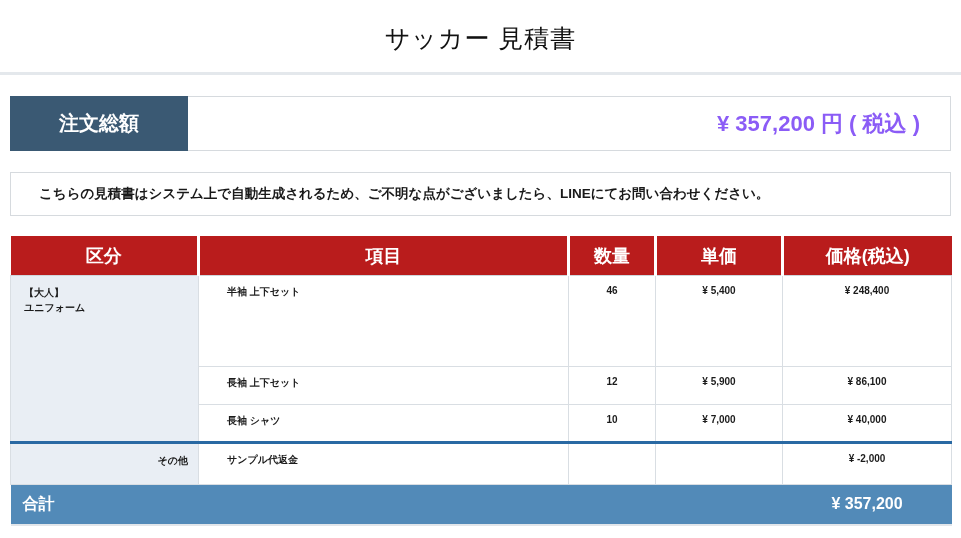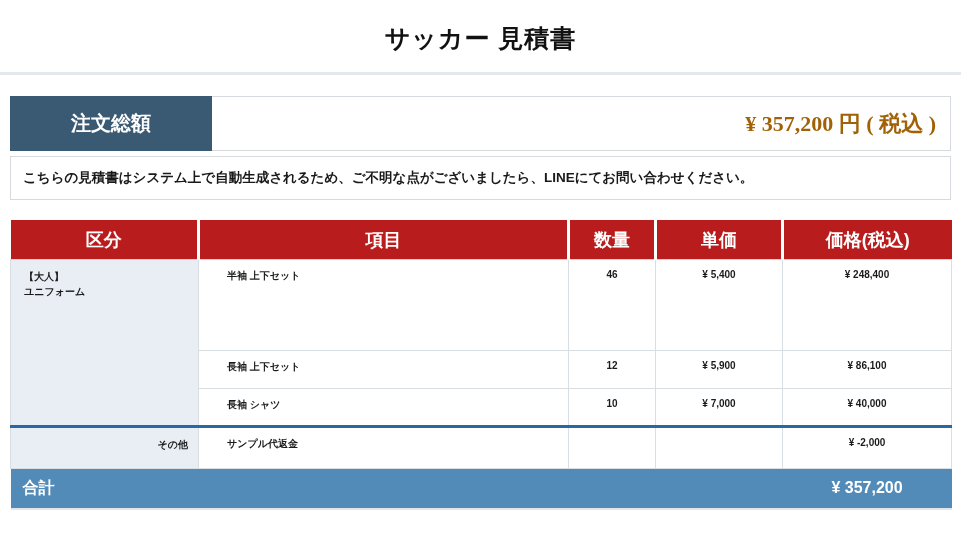--- a/index.html
+++ b/index.html
@@ -7,61 +7,60 @@
     width: 961px; height: 538px;
     background: #ffffff;
     font-family: "Liberation Sans", "DejaVu Sans", sans-serif;
     color: #1b1b1b;
     font-weight: 700;
     overflow: hidden;
   }
   .page-title {
     text-align: center;
     font-size: 25px;
-    font-weight: 700;
+    font-weight: 400;
     letter-spacing: 1px;
     padding-top: 22px;
     color: #111;
   }
   .title-divider {
     height: 3px;
     background: #e4e8ec;
     margin-top: 17px;
   }
   .summary-row {
     display: flex;
     margin: 21px 10px 0 10px;
     height: 55px;
   }
   .summary-label {
-    width: 202px;
+    width: 178px;
     background: #3a5973;
     color: #ffffff;
     display: flex;
     align-items: center;
     justify-content: center;
     font-size: 20px;
     font-family: Liberation Serif, serif;
   }
   .summary-amount {
     flex: 1;
     border: 1px solid #d6dade;
     border-left: none;
     display: flex;
     align-items: center;
     justify-content: flex-end;
-    padding-right: 14px;
+    padding-right: 30px;
     font-size: 22px;
-    color: #a16207;
-    font-family: Liberation Serif, serif;
+    color: #8b5cf6;
   }
   .notice-box {
-    margin: 5px 10px 0 10px;
+    margin: 21px 10px 0 10px;
     border: 1px solid #d6dade;
-    padding: 10px 12px;
+    padding: 10px 28px;
     font-size: 13.5px;
     line-height: 1.65;
     color: #191919;
   }
   table.quote-table {
     border-collapse: collapse;
     margin: 20px 10px 0 10px;
     width: 941px;
     table-layout: fixed;
   }

